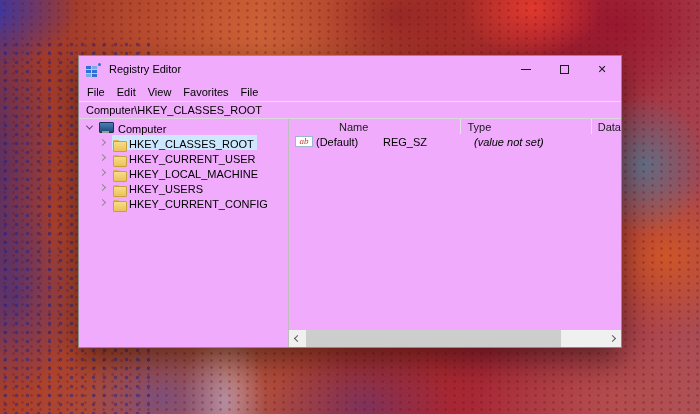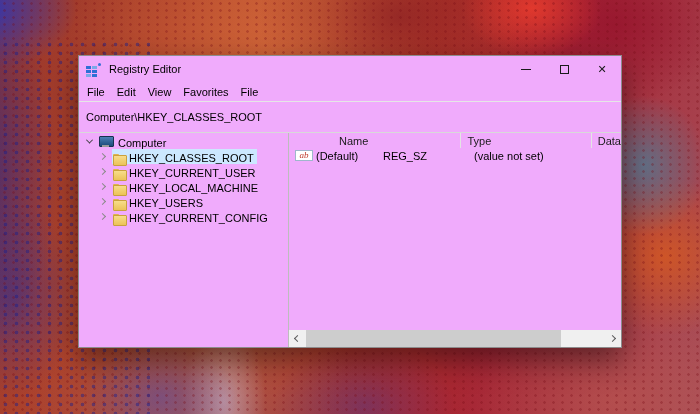--- a/index.html
+++ b/index.html
@@ -52,21 +52,21 @@
   .reg-icon::after { content:""; position:absolute; right:0; top:0; width:3px; height:3px; border-radius:50%; background:#2f6fd6; }
   .titlebar .title-text { margin-left:8px; }
   .win-controls { margin-left:auto; display:flex; height:100%; }
   .win-btn { width:38px; height:100%; display:flex; align-items:center; justify-content:center; color:#1a1a1a; font-size:11px; }
   .min-line { width:10px; height:1px; background:#1a1a1a; }
   .max-box { width:9px; height:9px; border:1px solid #1a1a1a; }
 
   .menubar { height:19px; display:flex; align-items:center; padding-left:2px; flex:0 0 auto; }
   .menu-item { padding:0 6px; }
 
-  .addressbar { height:32px; border-top:1px solid #e6e6e6; border-bottom:1px solid #d9d9d9;
+  .addressbar { height:18px; border-top:1px solid #e6e6e6; border-bottom:1px solid #d9d9d9;
     display:flex; align-items:center; padding-left:7px; flex:0 0 auto; }
 
   .content { flex:1; display:flex; min-height:0; }
   .tree-pane { width:209px; flex:0 0 auto; padding-top:1px; }
   .list-pane { flex:1; border-left:1px solid #bdbdbd; display:flex; flex-direction:column; min-width:0; }
 
   .tree-row { height:15px; display:flex; align-items:center; white-space:nowrap; }
   .tree-row.root { padding-left:8px; }
   .tree-row.child { padding-left:21px; }
   .chev { width:5px; height:5px; border-top:1px solid #8a8a8a; border-right:1px solid #8a8a8a;
@@ -86,21 +86,21 @@
 
   .list-header { height:15px; display:flex; flex:0 0 auto; align-items:center; color:#1a1a1a; }
   .hcell { height:100%; display:flex; align-items:center; padding-left:6px;margin-left:44px; }
   .hcell.c-name { width:88px; }
   .hcell.c-type { width:91px; border-left:1px solid #e4e4e4; }
   .hcell.c-data { flex:1; border-left:1px solid #e4e4e4; }
   .list-row { height:15px; display:flex; align-items:center; flex:0 0 auto; }
   .rcell { display:flex; align-items:center; padding-left:6px; }
   .rcell.c-name { width:88px; }
   .rcell.c-type { width:91px; }
-  .rcell.c-data { flex:1; }
+  .rcell.c-data { flex:1;font-style:italic; }
   .ab-badge { width:18px; height:11px; border:1px solid #9fb6cc; margin-right:3px; flex:0 0 auto;
     color:#c0392b; font-size:9px; line-height:9px; text-align:center;
     font-family:"Liberation Serif", serif; font-style:italic; background:#fff; }
 
   .hscrollbar { margin-top:auto; height:17px; background:#f0f0f0; display:flex; align-items:center; flex:0 0 auto; }
   .sb-arrow { width:17px; height:17px; display:flex; align-items:center; justify-content:center; flex:0 0 auto; }
   .sb-chev { width:5px; height:5px; border-top:1px solid #5a5a5a; border-right:1px solid #5a5a5a; }
   .sb-chev.left { transform:rotate(-135deg); }
   .sb-chev.right { transform:rotate(45deg); }
   .sb-thumb { width:255px; height:17px; background:#cdcdcd; flex:0 0 auto; }

